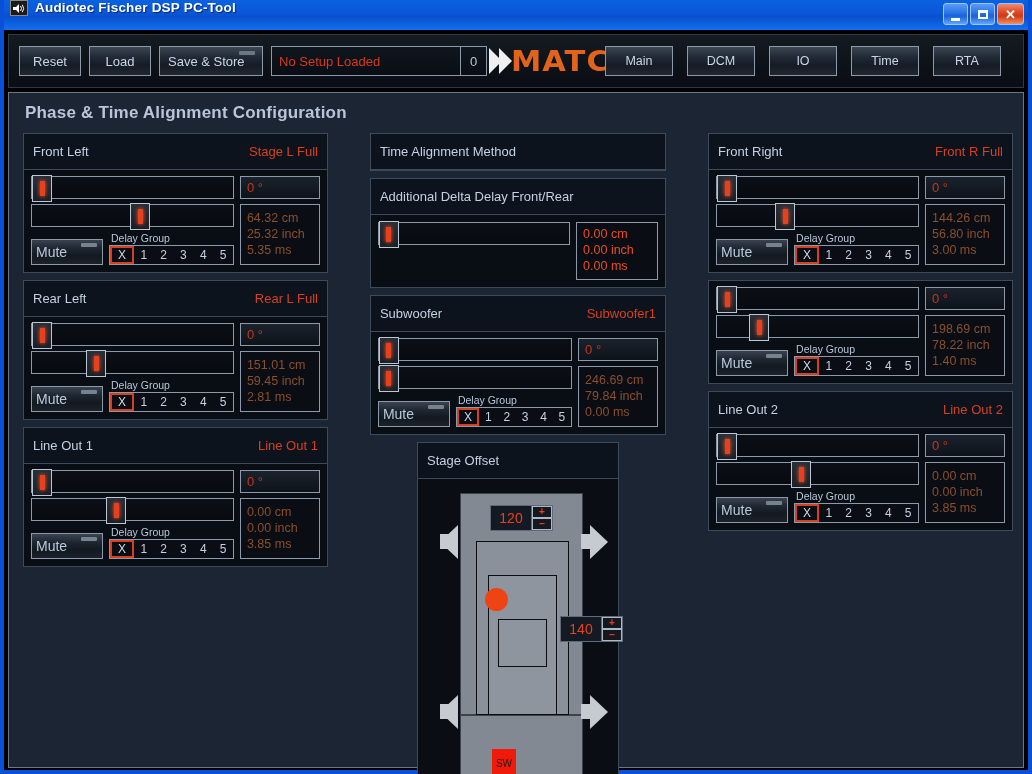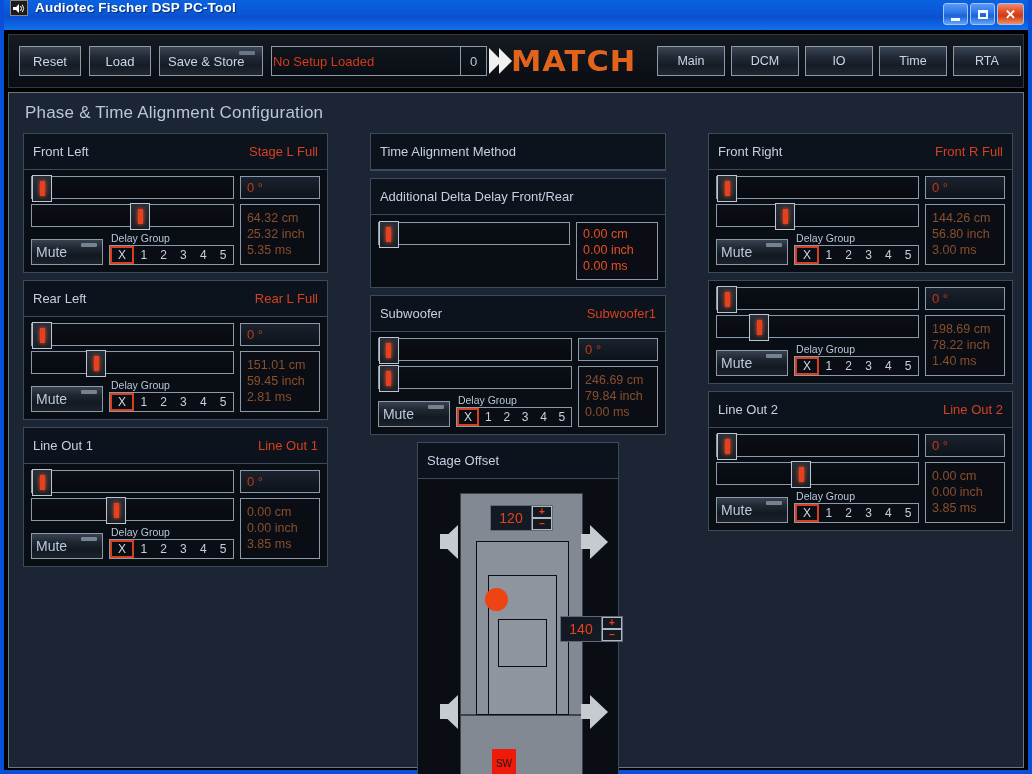--- a/index.html
+++ b/index.html
@@ -87,21 +87,21 @@
   .tbtn .led {
     position: absolute; top: 4px; right: 7px;
     width: 16px; height: 4px; background: #6b7684; border-radius: 1px;
   }
   .setupfield {
     height: 30px; width: 190px;
     border: 1px solid #8b99aa;
     background: linear-gradient(to bottom, #10161e, #0a0e14);
     display: flex; align-items: center;
     color: #d63a1e; font-size: 13px;
-    padding-left: 1px;
+    padding-left: 7px;
     margin-right: 0;
   }
   .setupnum {
     height: 30px; width: 26px;
     border: 1px solid #8b99aa; border-left: none;
     background: linear-gradient(to bottom, #10161e, #0a0e14);
     display: flex; align-items: center; justify-content: center;
     color: #b9c6d6; font-size: 13px;
   }
   .brand {
@@ -116,41 +116,41 @@
     border-bottom: 13px solid transparent;
     border-left: 13px solid #f0f0f0;
     margin-right: -3px;
   }
   .brand .name {
     color: #e2631c; font-size: 29px; font-weight: bold;
     letter-spacing: 1px; font-family: "DejaVu Sans", sans-serif;
     margin-left: 3px;
     transform: scaleX(1.05);
   }
-  .navbtns { position: absolute; right: 2px; display: flex; gap: 6px; }
+  .navbtns { position: absolute; right: 22px; display: flex; gap: 14px; }
   .navbtn {
     width: 68px; height: 30px;
     background: linear-gradient(to bottom, #3c4654 0%, #222a36 35%, #151c26 65%, #20272f 100%);
     border: 1px solid #8b99aa;
     color: #c9d6e6; font-size: 12.5px;
     display: flex; align-items: center; justify-content: center;
     cursor: pointer;
   }
 
   
   .content {
     margin: 0 4px 4px 4px;
     height: 676px;
     background: #1b2533;
     border: 1px solid #6d7684;
     position: relative;
     padding: 8px 10px;
   }
   .pagetitle {
-    color: #b9c6d9; font-size: 17px; font-weight: normal;
+    color: #b9c6d9; font-size: 17px; font-weight: bold;
     letter-spacing: 0.2px;
     margin: 2px 0 10px 6px;
   }
   .cols { display: flex; align-items: flex-start; gap: 0; }
   .col-left  { width: 313px; margin-left: 4px; }
   .col-mid   { width: 304px; margin-left: 42px; }
   .col-right { width: 313px; margin-left: 42px; }
 
   
   .panel {

